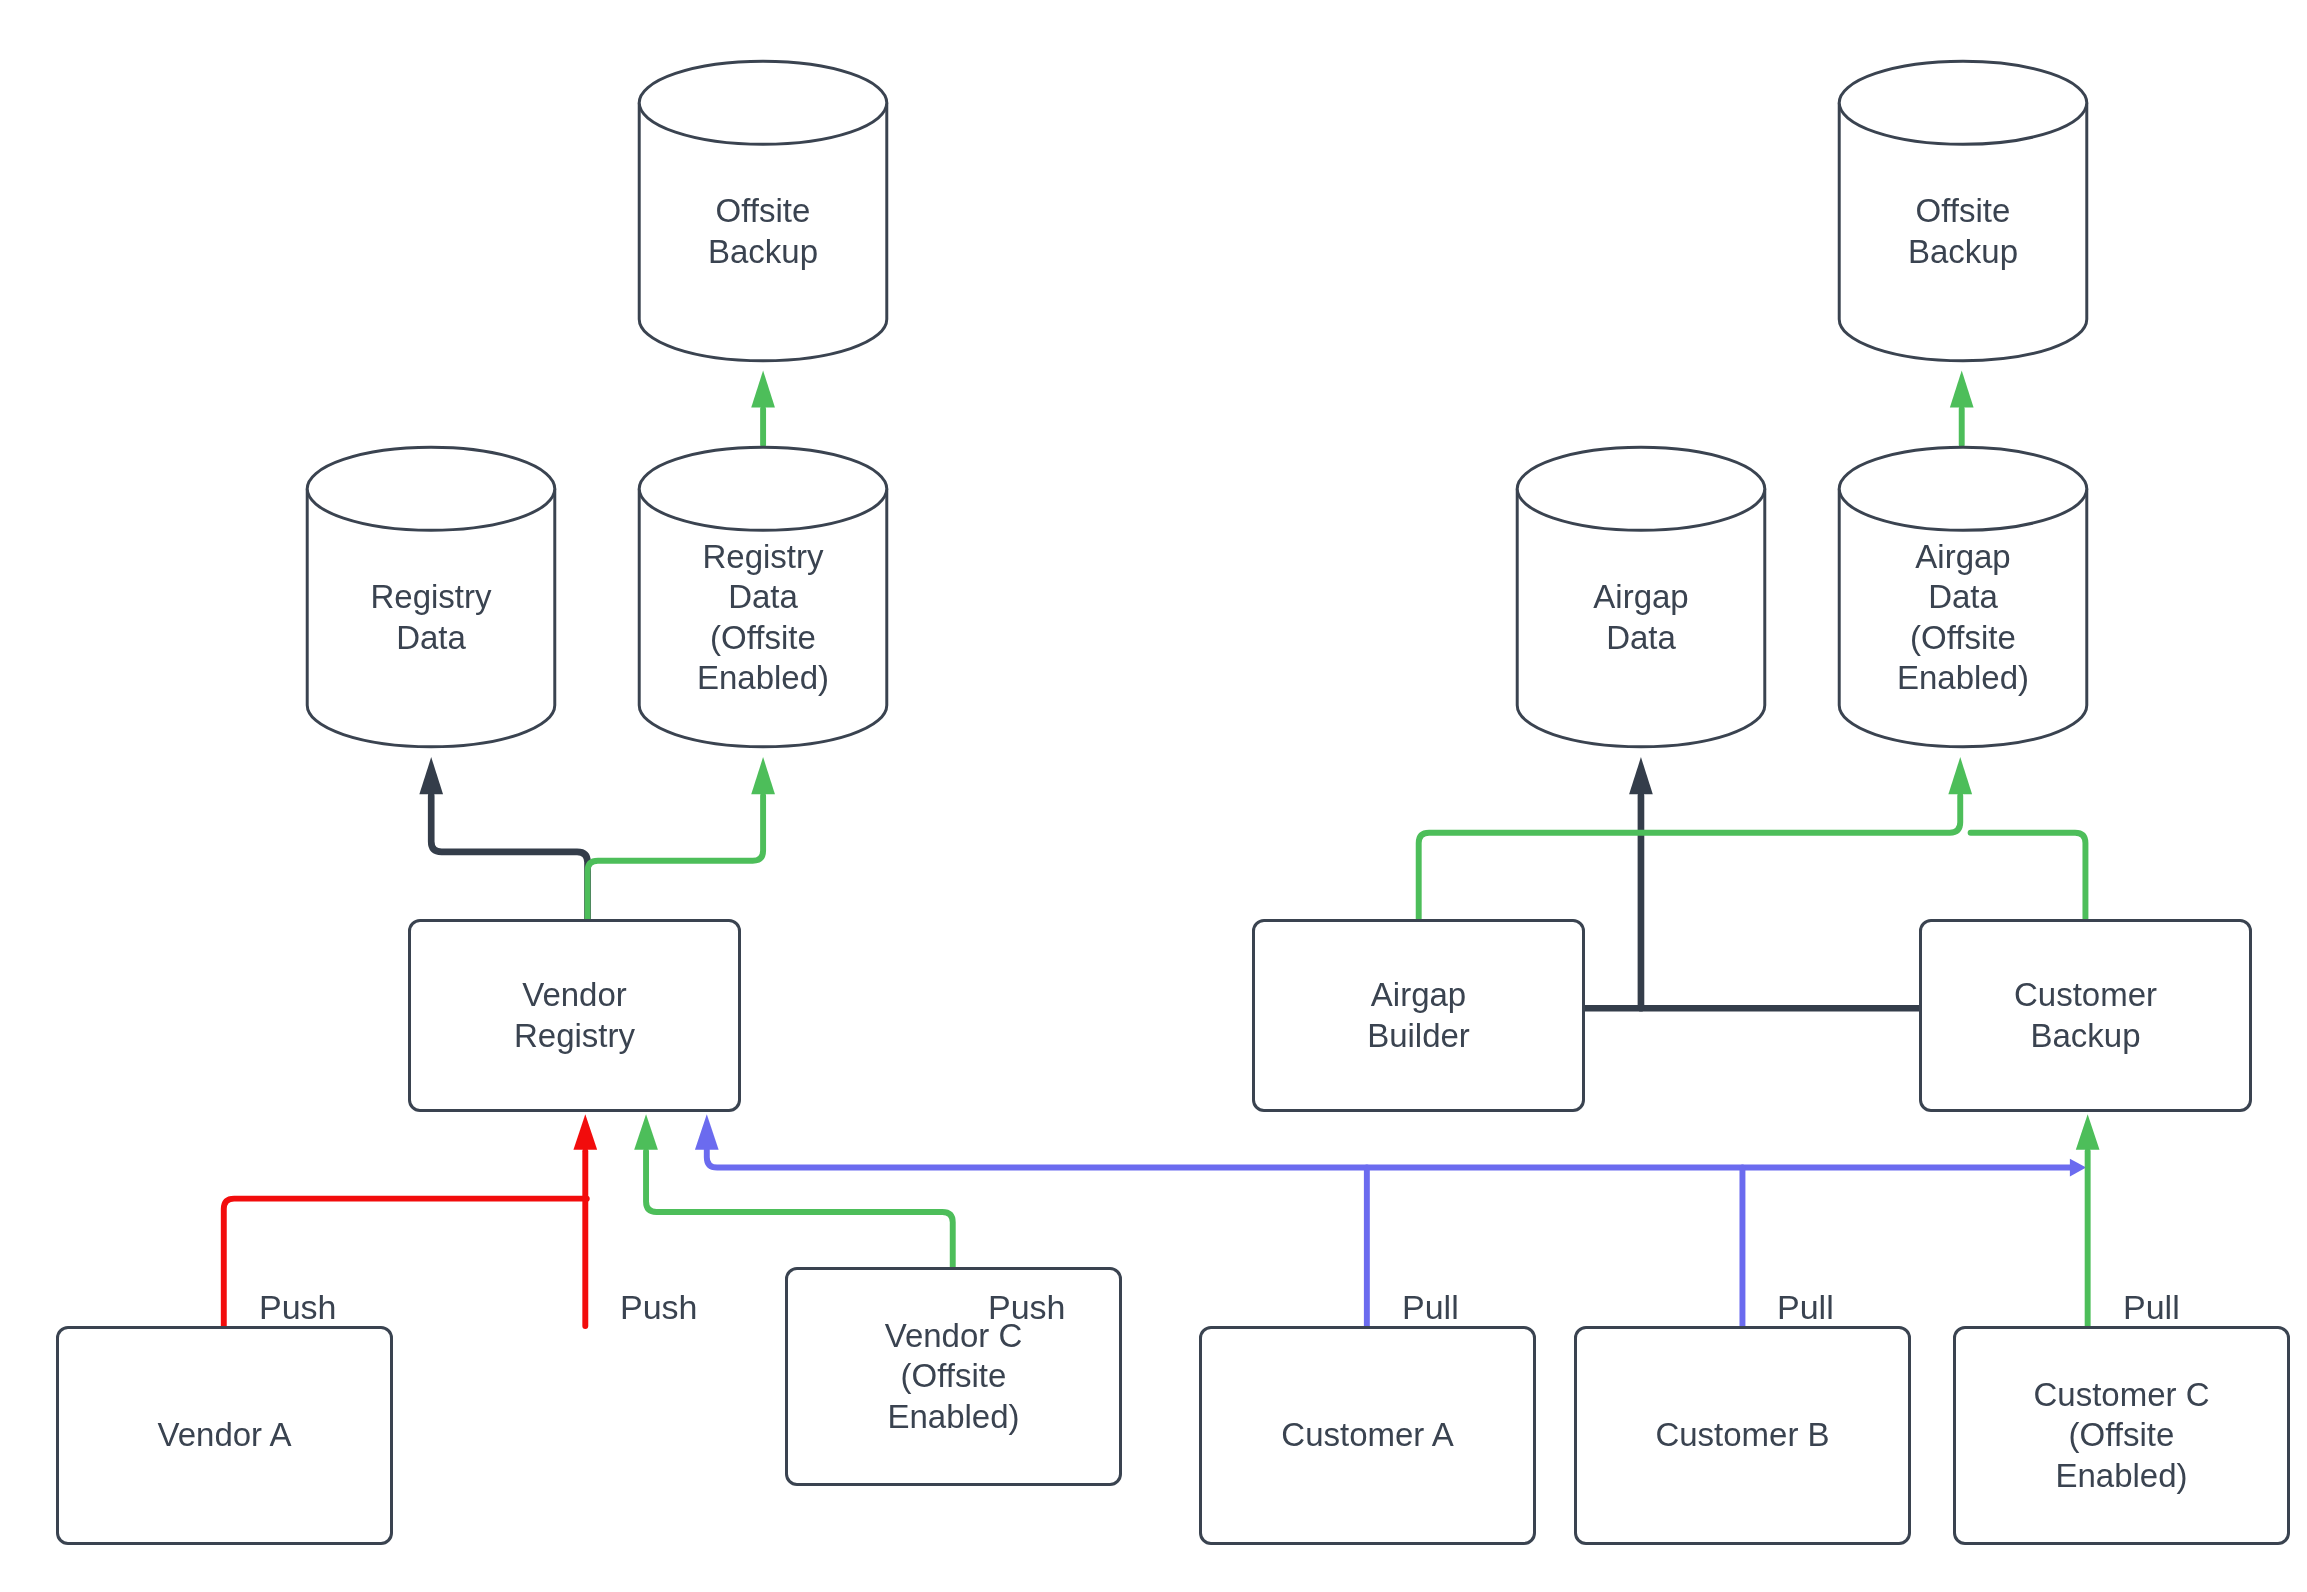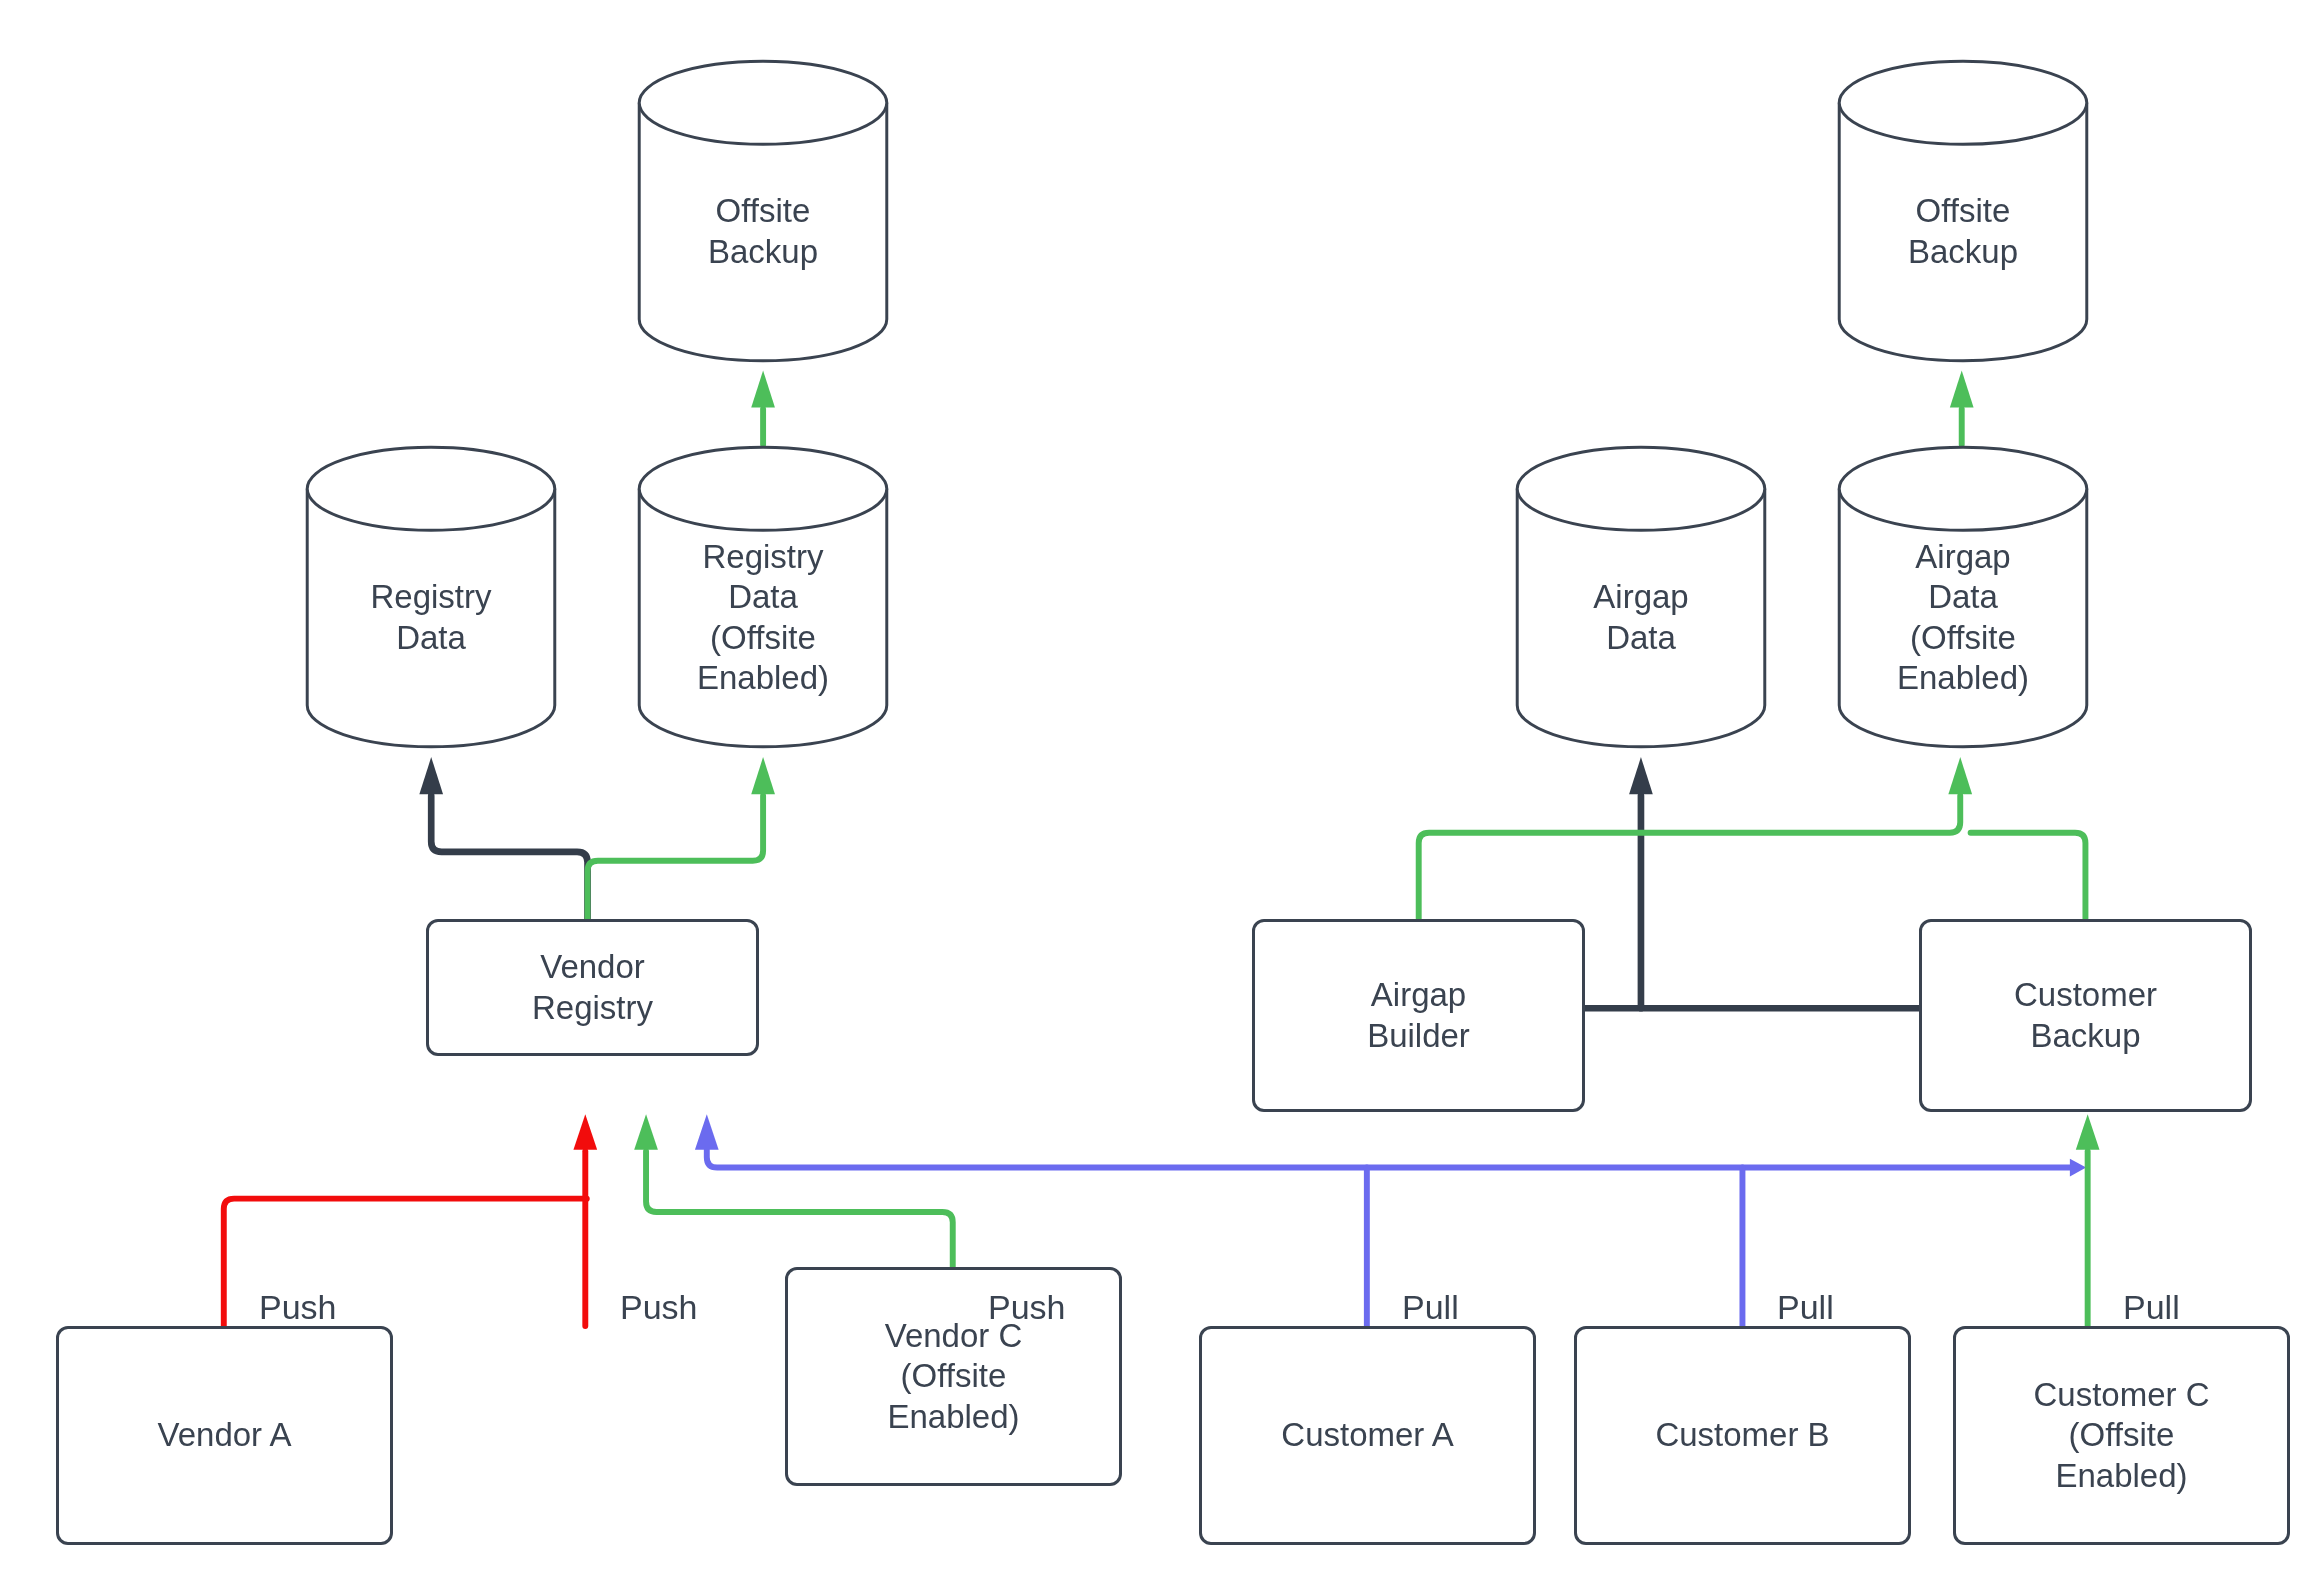--- a/index.html
+++ b/index.html
@@ -173,21 +173,21 @@
   </div>
 
   <div class="cylinder" style="left:1837px;top:59px">
     <svg class="cyl-shape" viewBox="0 0 340 410">
         <use class="cyl-use" href="#cyl"></use>
       </svg>
     <div class="cyl-label">Offsite
 Backup</div>
   </div>
 
-  <div class="node-box" style="left:426px;top:919px;width:333px;height:137px">
+  <div class="node-box" style="left:408px;top:919px;width:333px;height:193px">
     <div class="node-label">Vendor
 Registry</div>
   </div>
   <div class="node-box" style="left:1252px;top:919px;width:333px;height:193px">
     <div class="node-label">Airgap
 Builder</div>
   </div>
   <div class="node-box" style="left:1919px;top:919px;width:333px;height:193px">
     <div class="node-label">Customer
 Backup</div>

